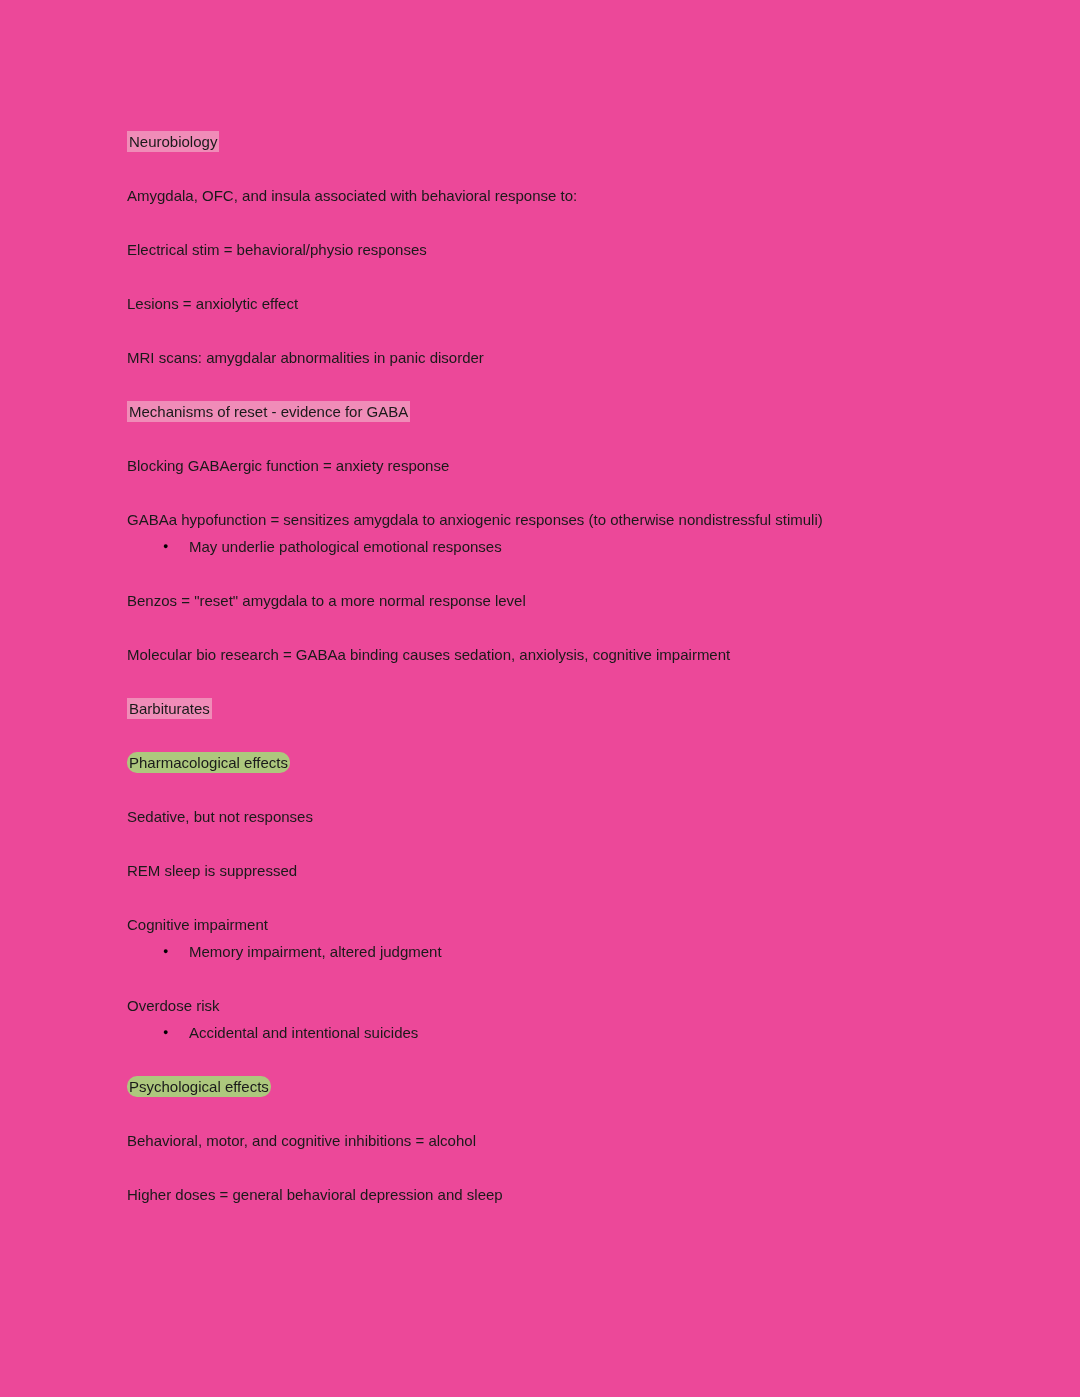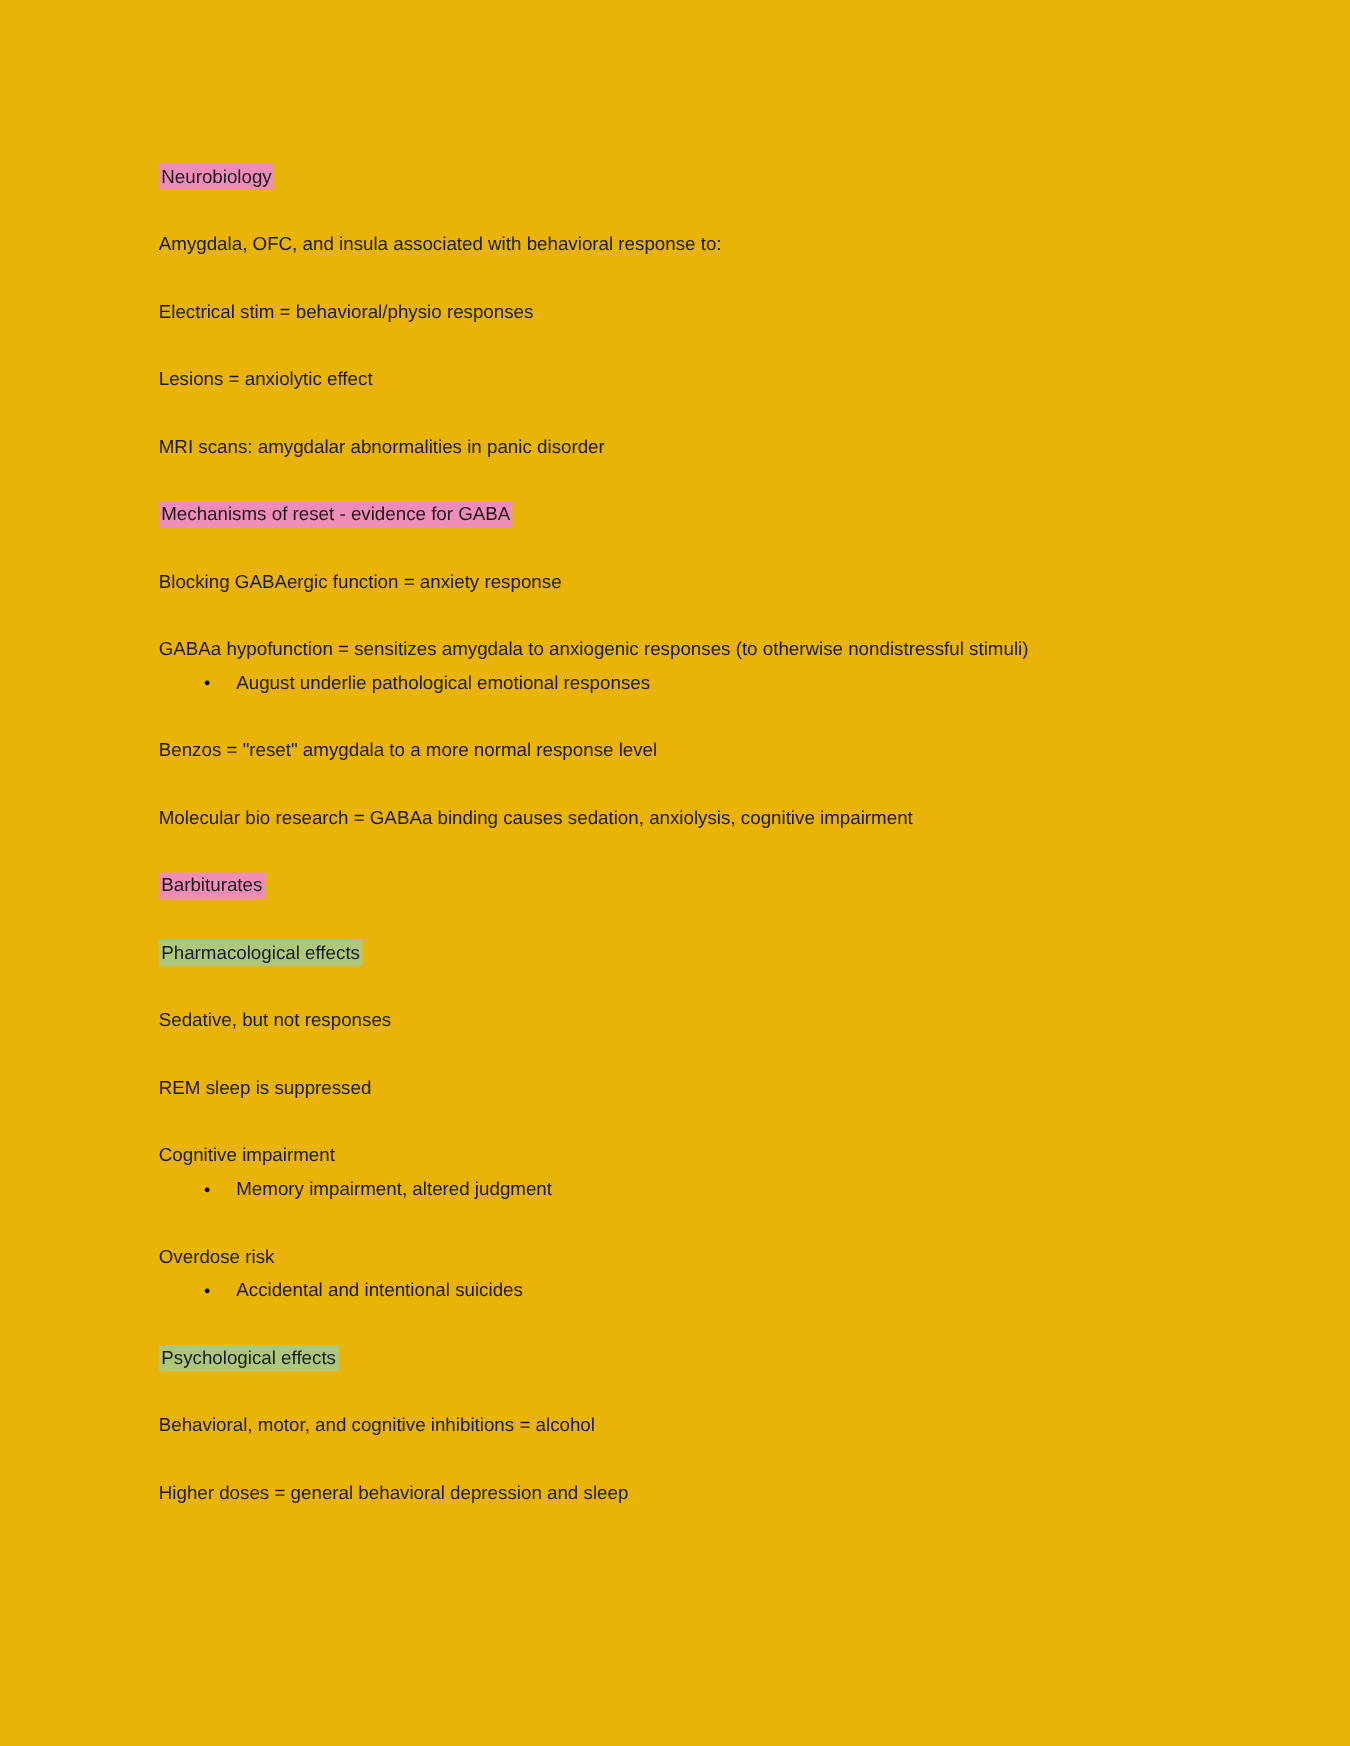--- a/index.html
+++ b/index.html
@@ -12,21 +12,21 @@
     height: 1397px;
     font-family: "Liberation Sans", sans-serif;
     color: #1a1a1a;
     overflow: hidden;
   }
   .page {
     box-sizing: border-box;
     width: 1080px;
     height: 1397px;
     padding: 128px 136px 60px 127px;
-    background: #eab308;
+    background: #ec4899;
   }
   .block {
     font-size: 15px;
     line-height: 27px;
     margin: 0 0 27px 0;
     white-space: pre-wrap;
   }
   .block.bullet {
     margin-top: -27px; 
     margin-bottom: 27px;
@@ -39,36 +39,36 @@
     left: 36px;
     top: 0;
     font-size: 9px;
     line-height: 27px;
     color: #000000;
   }
   .hl {
     padding: 2px 2px;
   }
   .hl-pink { background: var(--hl-pink, #f08cb8); }
-  .hl-green { background: var(--hl-green, #acc97d); }
+  .hl-green { background: var(--hl-green, #acc97d); border-radius: 10px; }
 </style>
 </head>
 <body>
 
 <div class="page">
   <div id="doc-content">
       <div class="block"><span class="hl hl-pink">Neurobiology</span></div>
       <div class="block">Amygdala, OFC, and insula associated with behavioral response to:</div>
       <div class="block">Electrical stim = behavioral/physio responses</div>
       <div class="block">Lesions = anxiolytic effect</div>
       <div class="block">MRI scans: amygdalar abnormalities in panic disorder</div>
       <div class="block"><span class="hl hl-pink">Mechanisms of reset - evidence for GABA</span></div>
       <div class="block">Blocking GABAergic function = anxiety response</div>
       <div class="block">GABAa hypofunction = sensitizes amygdala to anxiogenic responses (to otherwise nondistressful stimuli)</div>
-      <div class="block bullet">August underlie pathological emotional responses</div>
+      <div class="block bullet">May underlie pathological emotional responses</div>
       <div class="block">Benzos = "reset" amygdala to a more normal response level</div>
       <div class="block">Molecular bio research = GABAa binding causes sedation, anxiolysis, cognitive impairment</div>
       <div class="block"><span class="hl hl-pink">Barbiturates</span></div>
       <div class="block"><span class="hl hl-green">Pharmacological effects</span></div>
       <div class="block">Sedative, but not responses</div>
       <div class="block">REM sleep is suppressed</div>
       <div class="block">Cognitive impairment</div>
       <div class="block bullet">Memory impairment, altered judgment</div>
       <div class="block">Overdose risk</div>
       <div class="block bullet">Accidental and intentional suicides</div>

